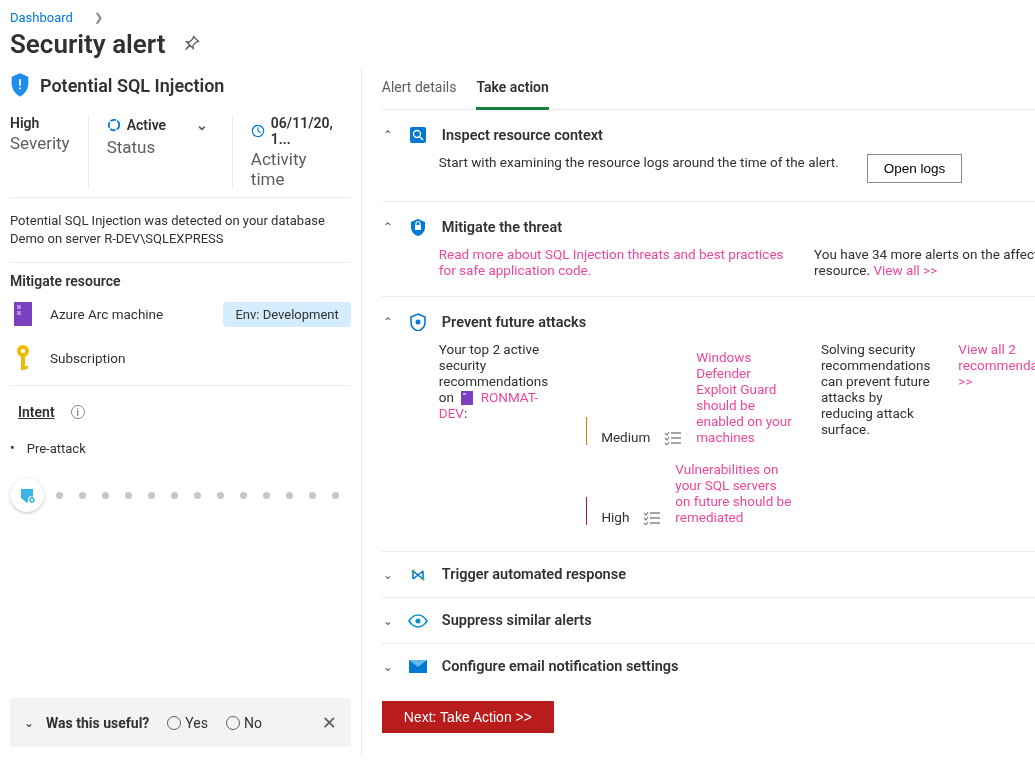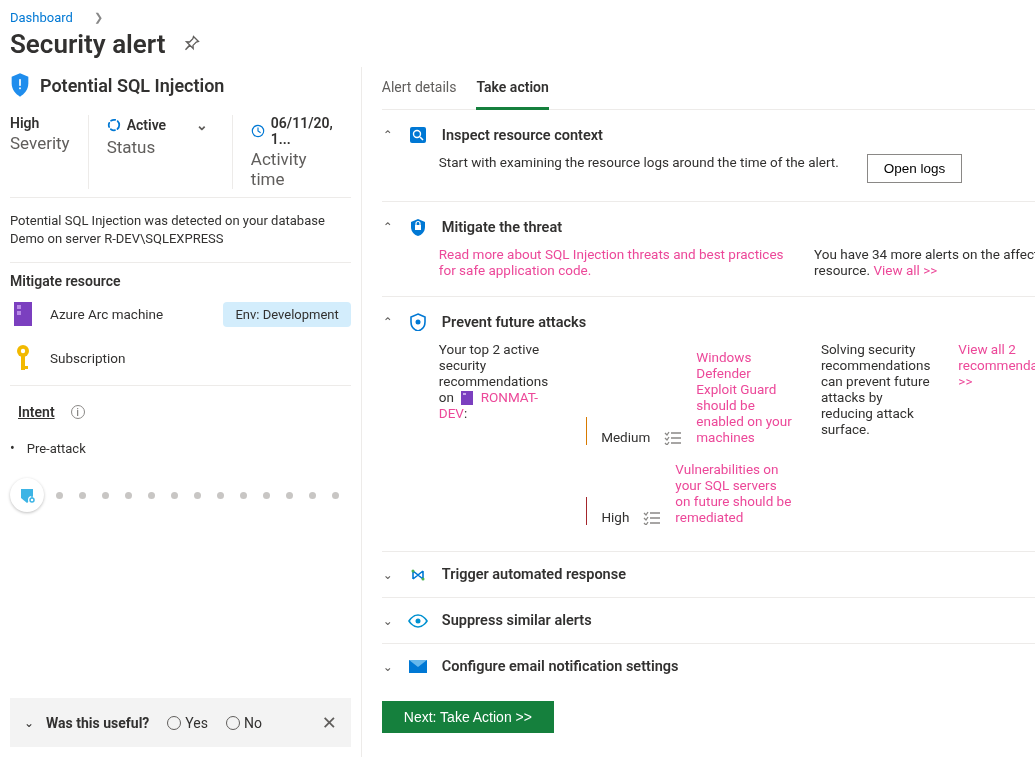--- a/index.html
+++ b/index.html
@@ -78,21 +78,21 @@
   .btn { border:1px solid #8a8886; background:#fff; padding:6px 16px; font-size:13.5px; cursor:pointer; width:fit-content;}
 
   .rec-list { display:flex; flex-direction:column; }
   .rec-item { display:flex; align-items:flex-end; gap:14px; padding:8px 0 8px 10px; }
   .sev-bar { width:4px; height:28px; }
   .sev-high { background:#a4262c; }
   .sev-med { background:#d87a00; }
   .sev-label { width:58px; font-size:13.5px;}
   .checklist-icon { color:#6e6e6e;}
 
-  .next-btn { background:#15803d; color:#fff; border:none; padding:8px 22px; font-size:14px; cursor:pointer; margin-top:12px;}
+  .next-btn { background:#b91c1c; color:#fff; border:none; padding:8px 22px; font-size:14px; cursor:pointer; margin-top:12px;}
 
   .left-col { min-height: 690px; }
 
   
   svg { display:block; }
 </style>
 </head>
 <body>
 
 <div class="wrap">

